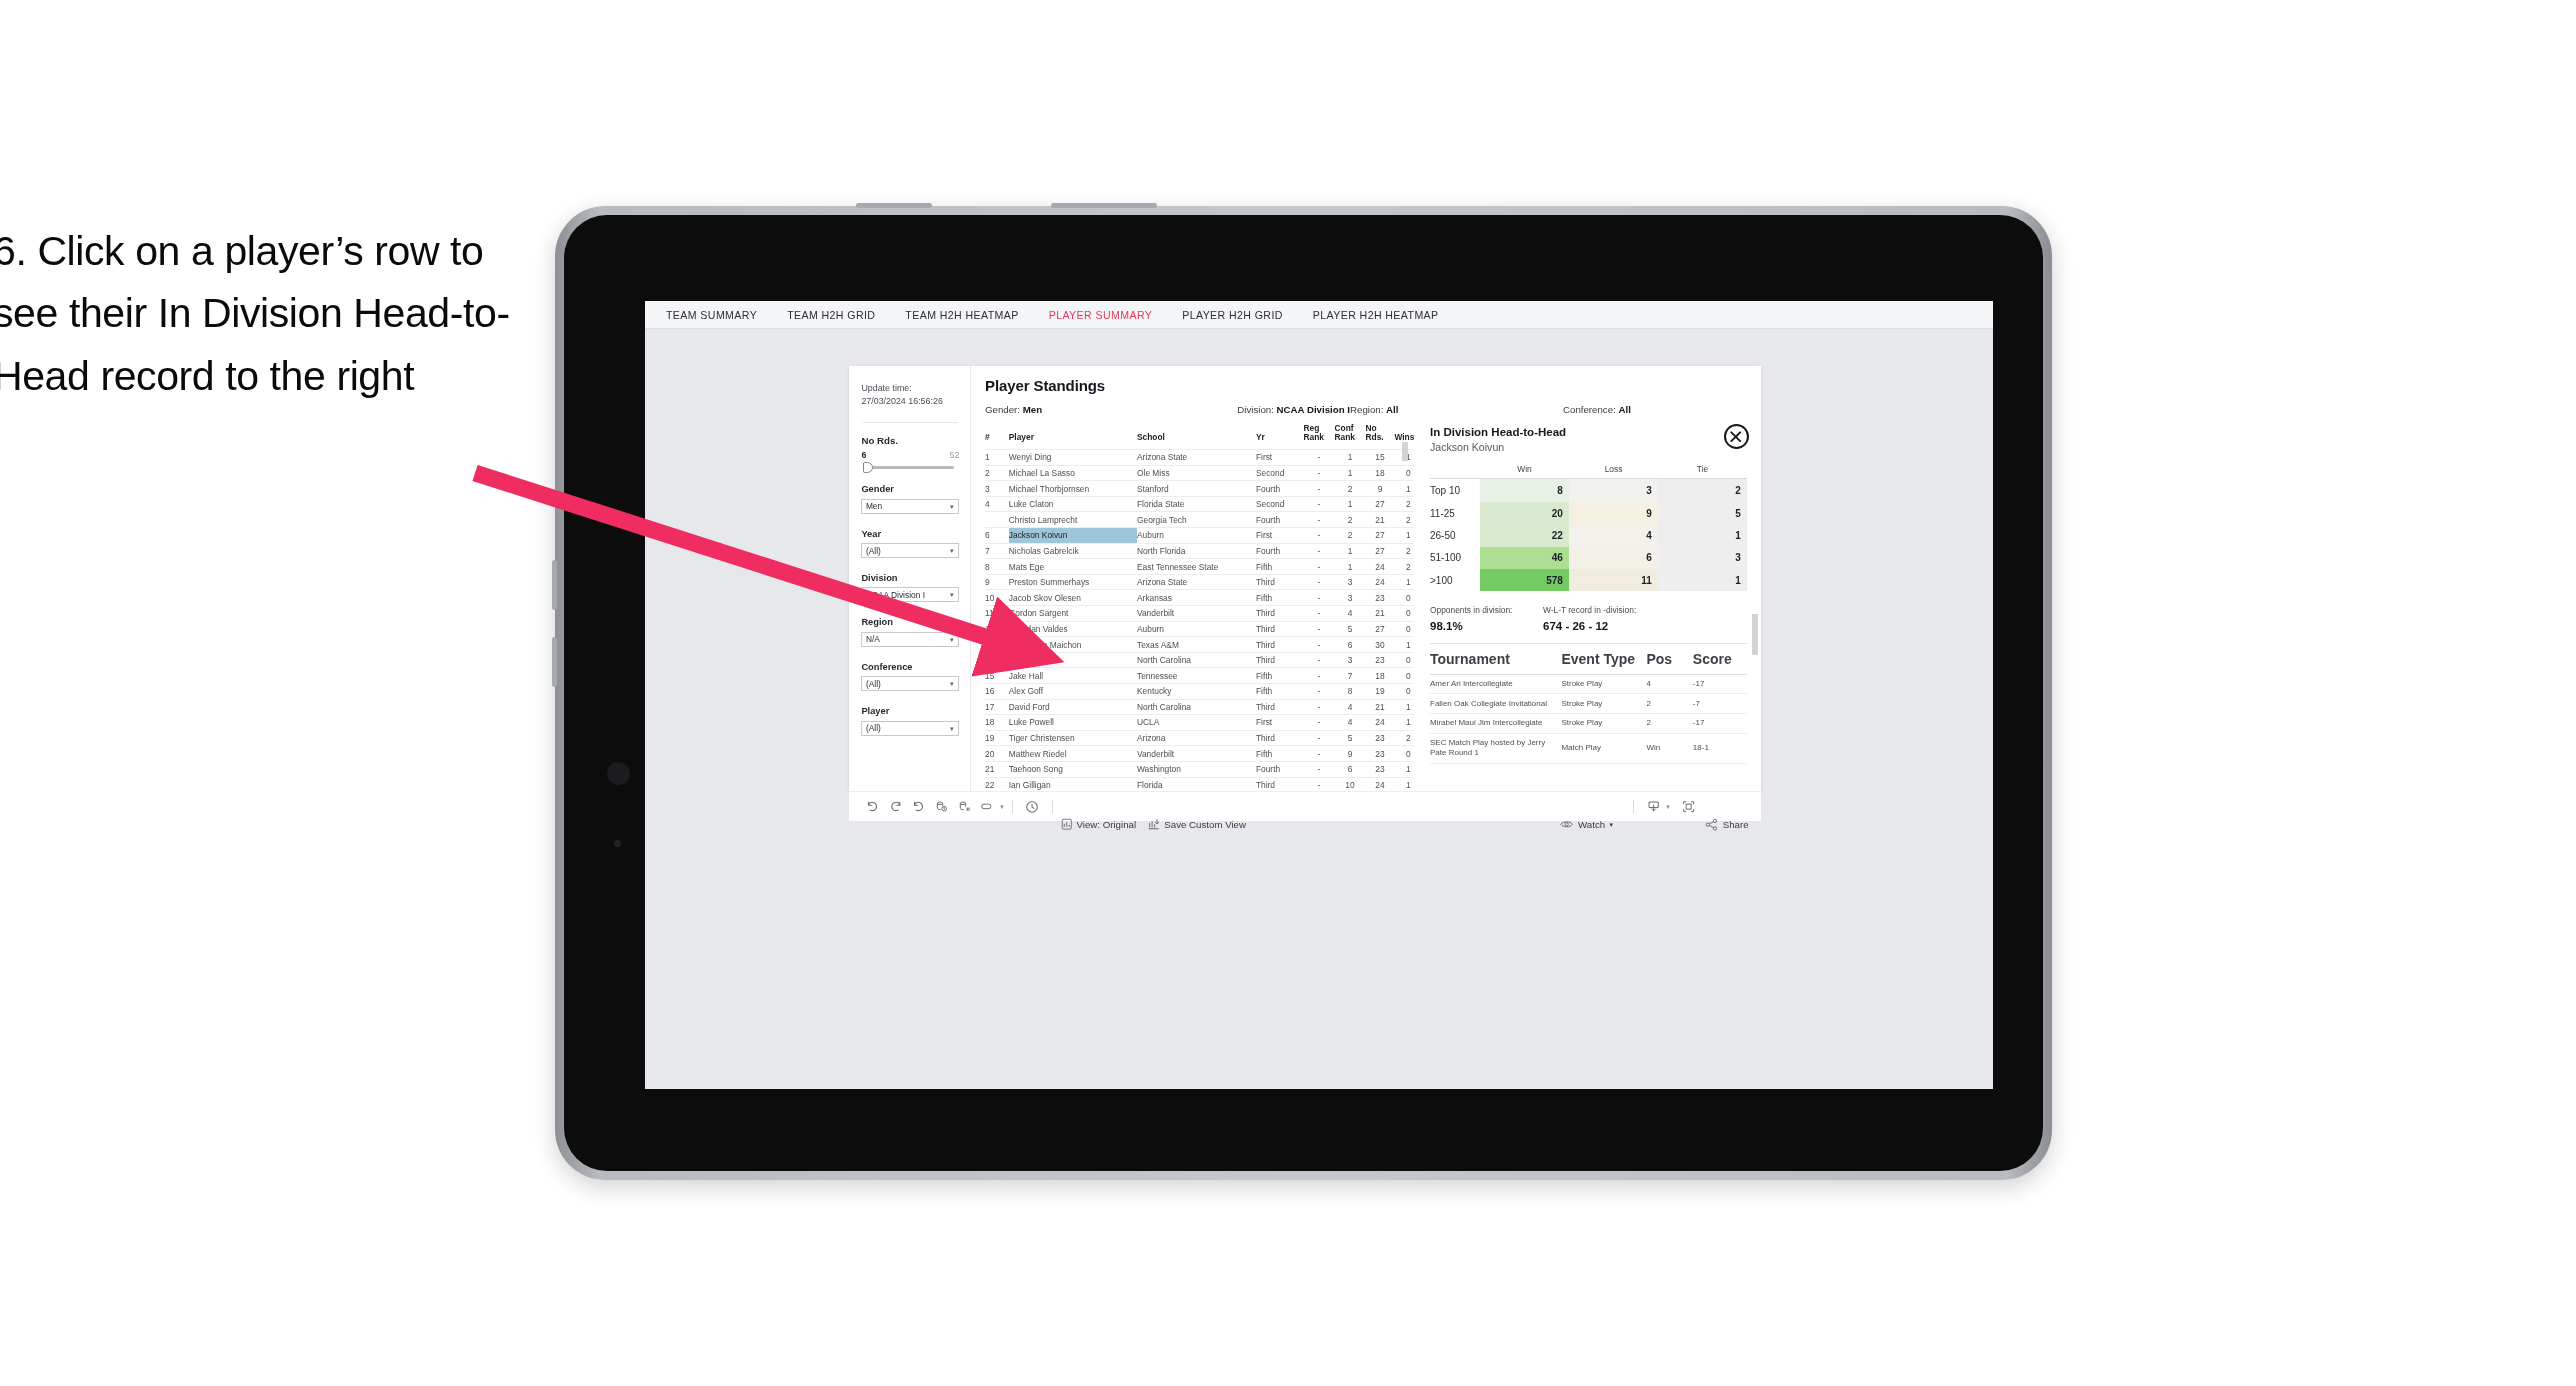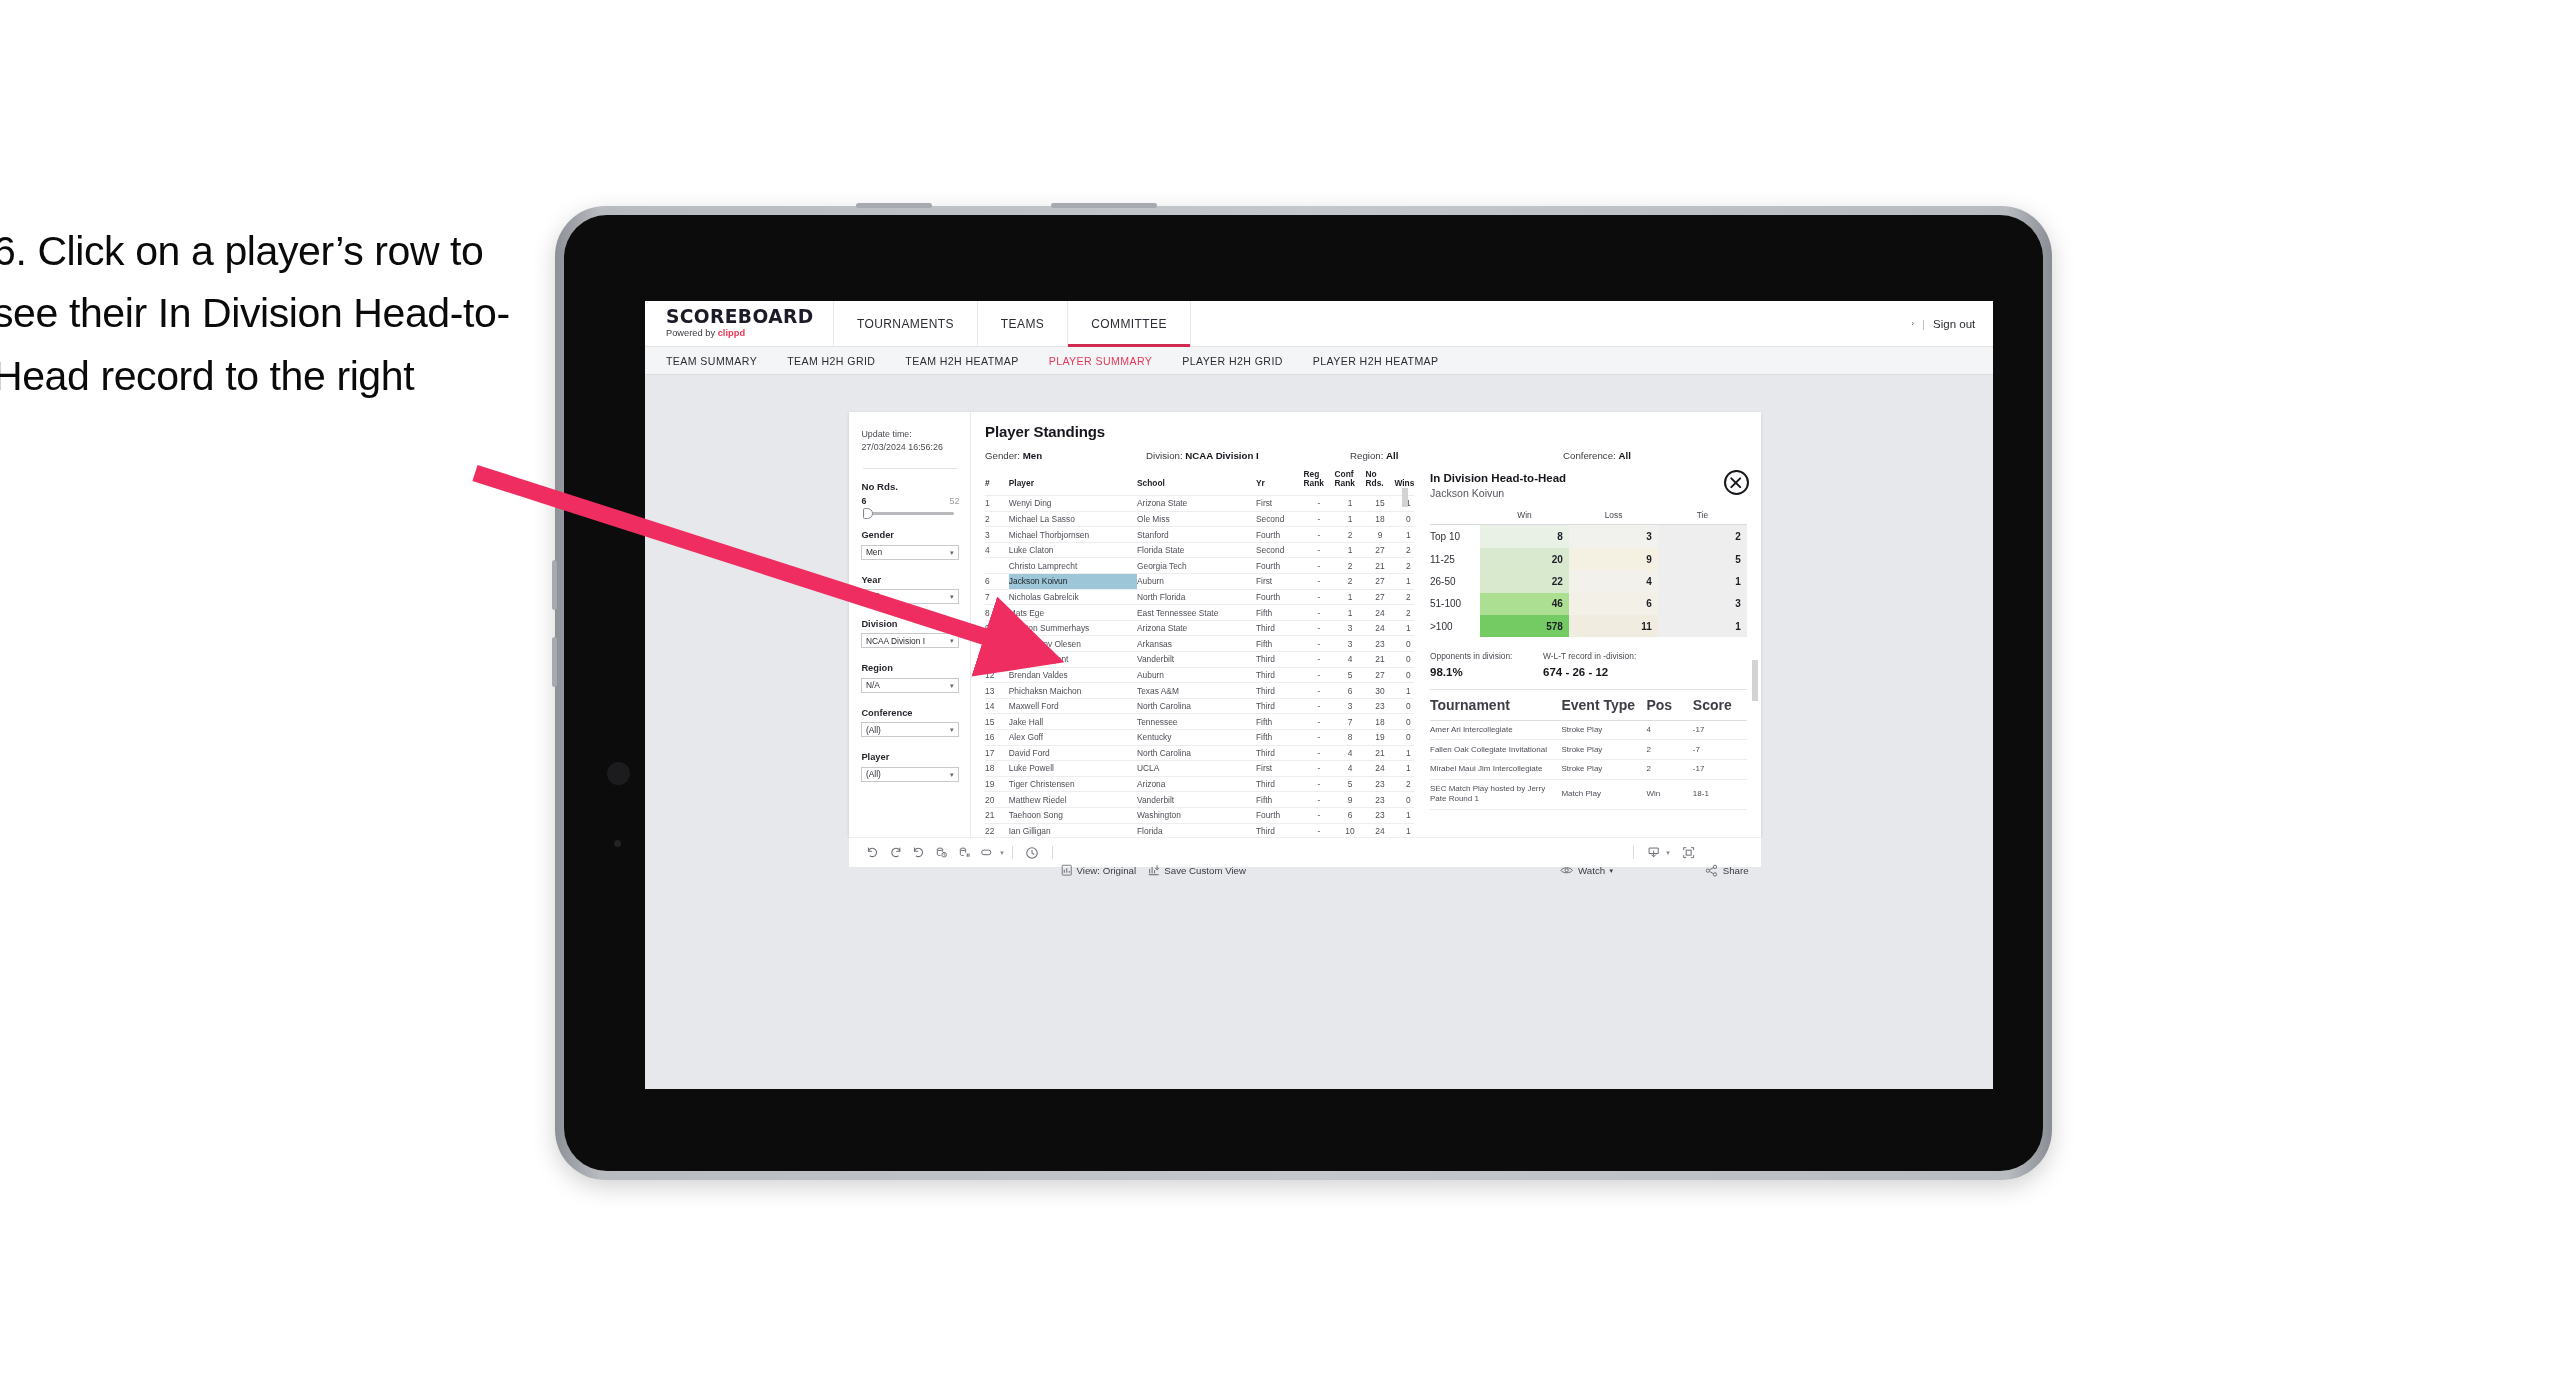--- a/index.html
+++ b/index.html
@@ -105,21 +105,21 @@
   #nords-label { font-size: 9.7px; font-weight: 700; color: #27272e; margin-bottom: 3.5px; }
 
   
   #main-panel { flex: 1; display: flex; flex-direction: column; min-width: 0; }
   #panel-head { padding: 10.6px 0 0 14px; }
   #panel-title { font-size: 15px; font-weight: 700; color: #16161d; letter-spacing: -0.1px; }
   #panel-meta { display: flex; margin-top: 10.6px; font-size: 9.7px; color: #3b3b42; }
   .meta-item { white-space: nowrap; }
   .meta-item b { font-weight: 700; color: #16161d; }
   #meta-gender { width: 161px; }
-  #meta-division { width: 204px; }
+  #meta-division { width: 204px; text-align: right; }
   #meta-region { width: 213px; }
 
   #panel-body { flex: 1; display: flex; min-height: 0; padding: 8.9px 0 0 0; }
 
   
   #standings-wrap { width: 443px; flex: 0 0 443px; padding-left: 14px; position: relative; overflow: hidden; }
   table.standings { border-collapse: collapse; width: 437px; table-layout: fixed; }
   table.standings th {
     font-size: 8.4px; font-weight: 700; color: #1e1e26; text-align: left;
     padding: 0 0 6.2px 0; vertical-align: bottom; line-height: 1.12;
@@ -217,37 +217,20 @@
   <div class="tablet-btn" id="btn-power"></div>
   <div class="tablet-btn" id="btn-power2"></div>
   <div id="tablet-screen">
     <div id="cam-dot"></div>
     <div id="cam-dot2"></div>
   </div>
 </div>
 
 <div id="viewport">
 
-  <div id="site-header">
-    <div id="brand">
-      <div id="brand-title">SCOREBOARD</div>
-      <div id="brand-sub">
-        <span>Powered by </span><span class="clippd">clippd</span>
-      </div>
-    </div>
-    <div class="topnav-item">TOURNAMENTS</div>
-    <div class="topnav-item">TEAMS</div>
-    <div class="topnav-item active">COMMITTEE</div>
-    <div id="topnav-spacer"></div>
-    <div id="signout-wrap">
-      <span id="signout-caret">›</span>
-      <span id="signout-divider">|</span>
-      <span id="signout">Sign out</span>
-    </div>
-  </div>
 
   <div id="subnav">
     <div class="subnav-item">TEAM SUMMARY</div>
     <div class="subnav-item">TEAM H2H GRID</div>
     <div class="subnav-item">TEAM H2H HEATMAP</div>
     <div class="subnav-item active">PLAYER SUMMARY</div>
     <div class="subnav-item">PLAYER H2H GRID</div>
     <div class="subnav-item">PLAYER H2H HEATMAP</div>
   </div>
 

